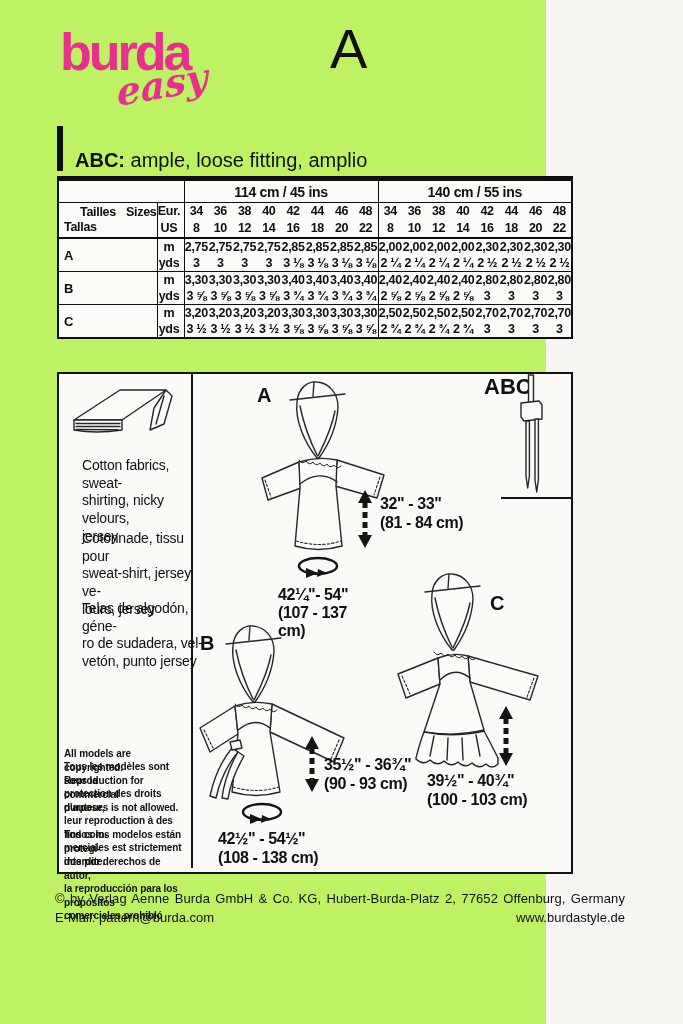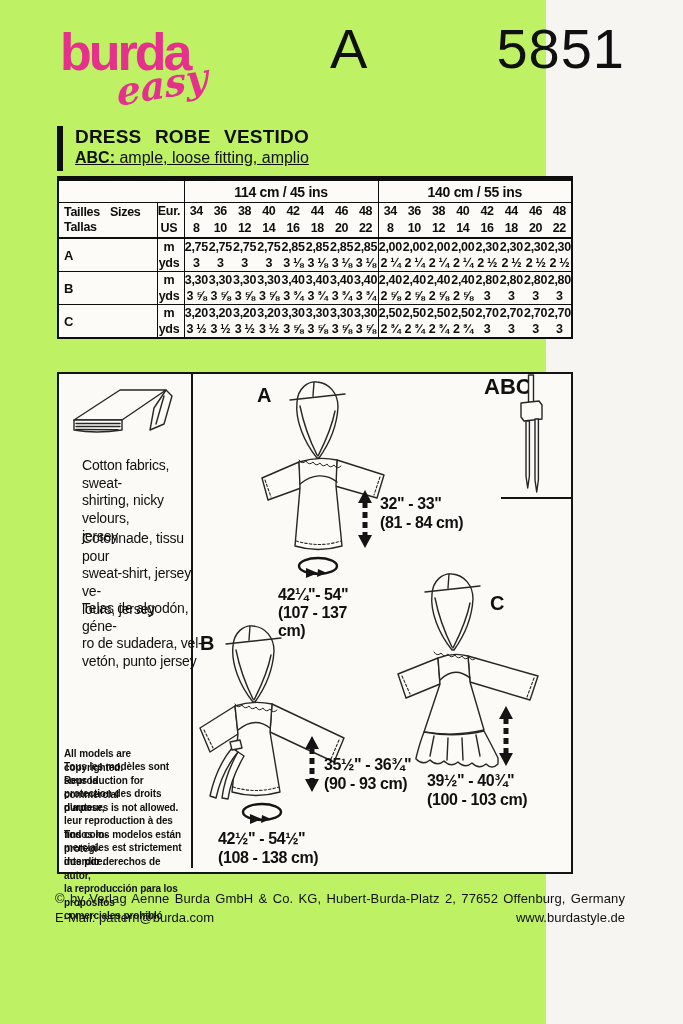--- a/index.html
+++ b/index.html
@@ -9,33 +9,33 @@
 
   
   .brand-word{left:60px;top:22px;font-size:52px;font-weight:bold;letter-spacing:-3px;color:#e5308c;}
   .brand-sub{left:116px;top:62px;font-size:38px;font-weight:bold;font-style:italic;font-family:"DejaVu Serif",serif;color:#e5308c;transform:rotate(-10deg) skewX(-6deg);}
   .view-letter{left:330px;top:16px;font-size:56px;font-weight:400;}
   .pattern-number{left:495px;top:16px;width:130px;font-size:56px;font-weight:400;text-align:right;letter-spacing:1px;}
 
   
   .title-bar{left:57px;top:126px;width:6px;height:45px;background:#0e0e0e;}
   .doc-title{left:75px;top:126px;font-size:19px;font-weight:bold;word-spacing:8px;letter-spacing:0.2px;}
-  .doc-subtitle{left:75px;top:149px;font-size:16px;text-decoration:underline;}
+  .doc-subtitle{left:75px;top:149px;font-size:20px;}
   .doc-subtitle b{font-weight:bold;}
 
   
   .yardage{position:absolute;left:57px;top:176px;width:516px;border-collapse:collapse;table-layout:fixed;background:#fcfbf7;border:2.2px solid #0e0e0e;border-top:5px solid #0e0e0e;}
   .yardage td{padding:0;font-weight:700;font-size:12.5px;text-align:center;white-space:nowrap;line-height:1;height:16px;letter-spacing:-0.3px;color:#0e0e0e;}
   .yardage .r-head td{height:21px;font-size:14px;border-bottom:1.6px solid #0e0e0e;}
   .yardage .c-corner{border-right:1.6px solid #0e0e0e;}
   .yardage .c-g1{border-right:1.6px solid #0e0e0e;}
   .yardage .r-eur td,.yardage .r-us td{height:17px;}
   .yardage .r-us > td{border-bottom:2.2px solid #0e0e0e;margin-left:48px;}
   .yardage .c-label{text-align:left;padding-left:5px;border-right:1.6px solid #0e0e0e;border-bottom:2.2px solid #0e0e0e;line-height:1.2;font-size:12.5px;}
-  .yardage .ts1{word-spacing:7px;}
+  .yardage .ts1{word-spacing:7px;margin-left:16px;}
   .yardage .c-unit{text-align:center;padding-right:3px;border-right:1.6px solid #0e0e0e;}
   .yardage .c-viewlabel{text-align:left;padding-left:5px;border-right:1.6px solid #0e0e0e;font-size:13px;}
   .yardage .lb-sep{border-bottom:1.8px solid #0e0e0e;}
   .yardage .r-sep > td{border-bottom:1.8px solid #0e0e0e;}
   .yardage td.g2{border-left:1.6px solid #0e0e0e;}
 
   
   .diagram-box{left:57px;top:372px;width:512px;height:498px;border:2.5px solid #141414;background:#fbfaf6;}
   .leftcol-divider{left:191px;top:374px;height:494px;width:0;border-left:2px solid #141414;}
   .fab-text{left:82px;top:429px;width:122px;font-size:14px;line-height:1.26;white-space:pre-line;letter-spacing:-0.2px;margin-top:28px;}
@@ -69,24 +69,22 @@
   .dash{stroke-dasharray:2.5,2;stroke-width:1.1;}
 </style>
 </head>
 <body>
 
 <div class="page">
 
   <div class="abs brand-word">burda</div>
   <div class="abs brand-sub">easy</div>
   <div class="abs view-letter">A</div>
-  <div class="abs pattern-number">5851</div>
 
   <div class="abs title-bar"></div>
-  <div class="abs doc-title">DRESS ROBE VESTIDO</div>
   <div class="abs doc-subtitle"><b>ABC:</b><span> ample, loose fitting, amplio</span></div>
 
   <table class="yardage">
     <colgroup>
       <col style="width:99px">
         <col style="width:27px">
       <col span="16">
     </colgroup>
     <tbody>
         <tr class="r-head">

